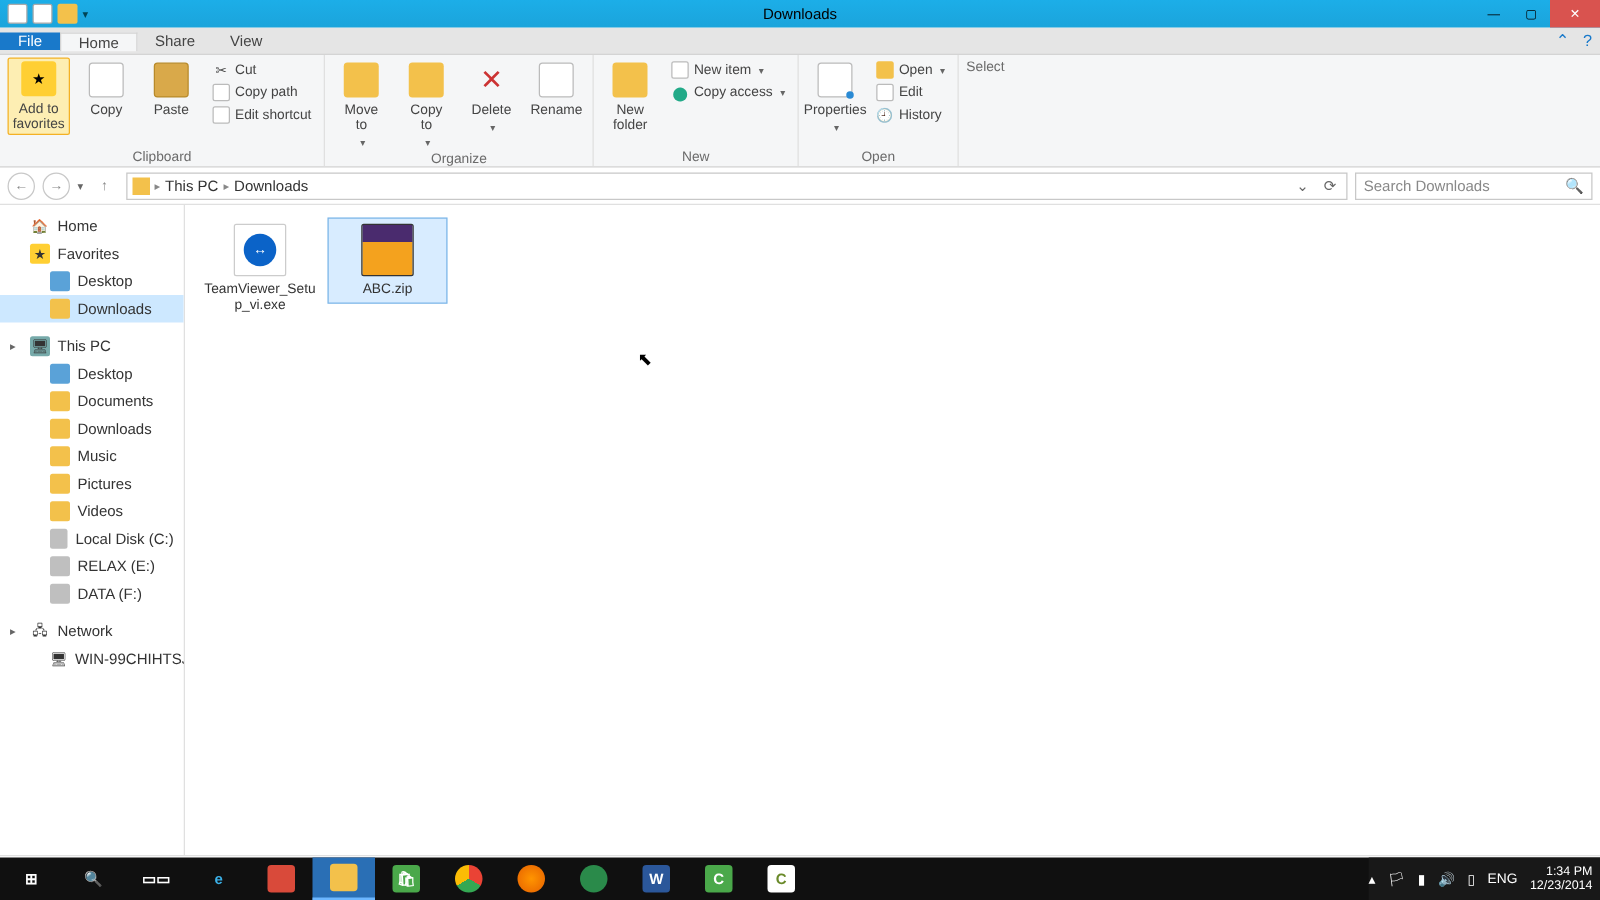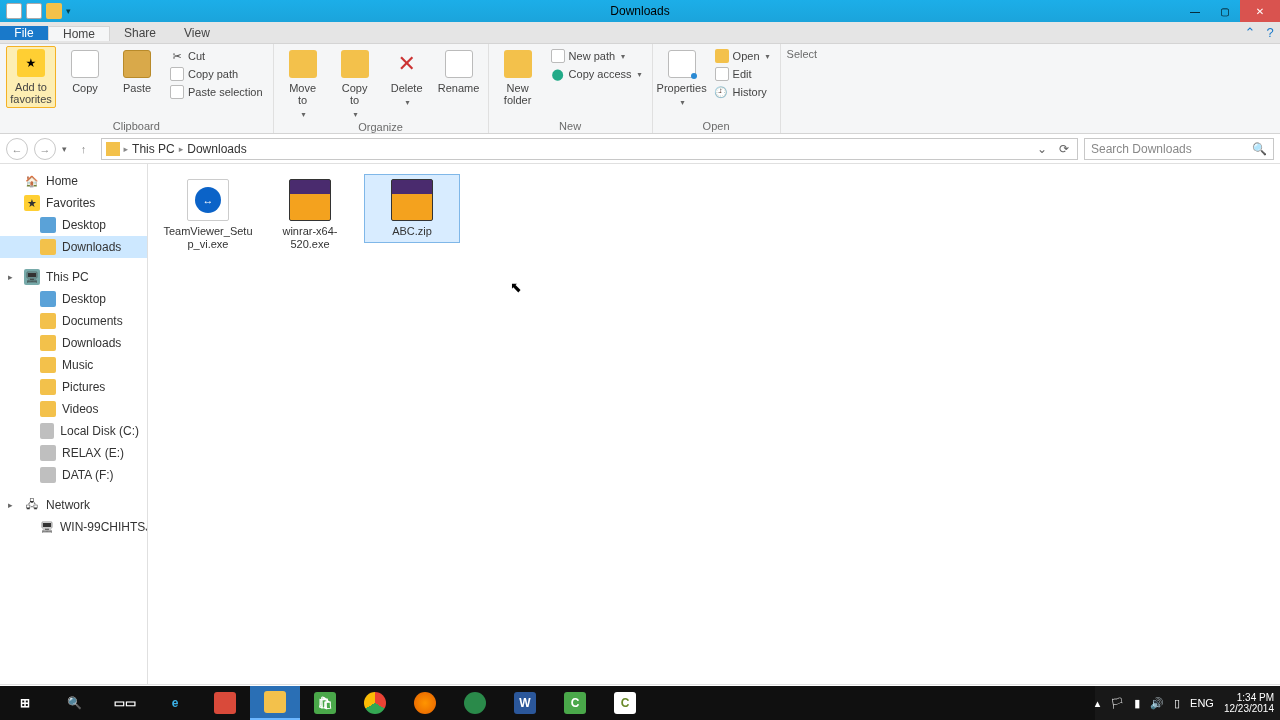--- a/index.html
+++ b/index.html
@@ -141,21 +141,21 @@
         <div class="smallbtn">
             <span class="sico">✂</span>
             <span>Cut</span>
           </div>
         <div class="smallbtn">
             <span class="sico ic-doc"></span>
             <span>Copy path</span>
           </div>
         <div class="smallbtn">
             <span class="sico ic-doc"></span>
-            <span>Paste selection</span>
+            <span>Edit shortcut</span>
           </div>
       </div>
     </div>
     <div class="group-label">Clipboard</div>
   </div>
 
   <div class="group">
     <div class="group-content">
       <div class="bigbtn">
         <div class="ico ic-folder"></div>
@@ -185,21 +185,21 @@
   <div class="group">
     <div class="group-content">
       <div class="bigbtn">
         <div class="ico ic-folder"></div>
         <div class="lbl" style="white-space:pre-line">New
 folder</div>
       </div>
       <div class="smalllist">
         <div class="smallbtn">
             <span class="sico ic-doc"></span>
-            <span>New path</span>
+            <span>New item</span>
             <span class="chev">▾</span>
           </div>
         <div class="smallbtn">
             <span class="sico" style="color:#2a8">⬤</span>
             <span>Copy access</span>
             <span class="chev">▾</span>
           </div>
       </div>
     </div>
     <div class="group-label">New</div>
@@ -333,24 +333,20 @@
       </div>
   </div>
 
   <div class="content">
     <div class="fileitem">
       <div class="thumb app" style="background:#fff;border:1px solid #ccc;position:relative">
         <div style="width:26px;height:26px;border-radius:50%;background:#0b63c8;display:flex;align-items:center;justify-content:center;color:#fff">↔</div>
       </div>
       <div class="fname">TeamViewer_Setup_vi.exe</div>
     </div>
-    <div class="fileitem">
-      <div class="thumb app" style="background:linear-gradient(#4a2b6e 35%, #f4a21e 35%);border:1px solid #333"></div>
-      <div class="fname">winrar-x64-520.exe</div>
-    </div>
     <div class="fileitem sel2">
       <div class="thumb app" style="background:linear-gradient(#4a2b6e 35%, #f4a21e 35%);border:1px solid #333"></div>
       <div class="fname">ABC.zip</div>
     </div>
   </div>
 </div>
 
 <div class="status">
   <span>4 items</span>
   <div class="viewbtns">

